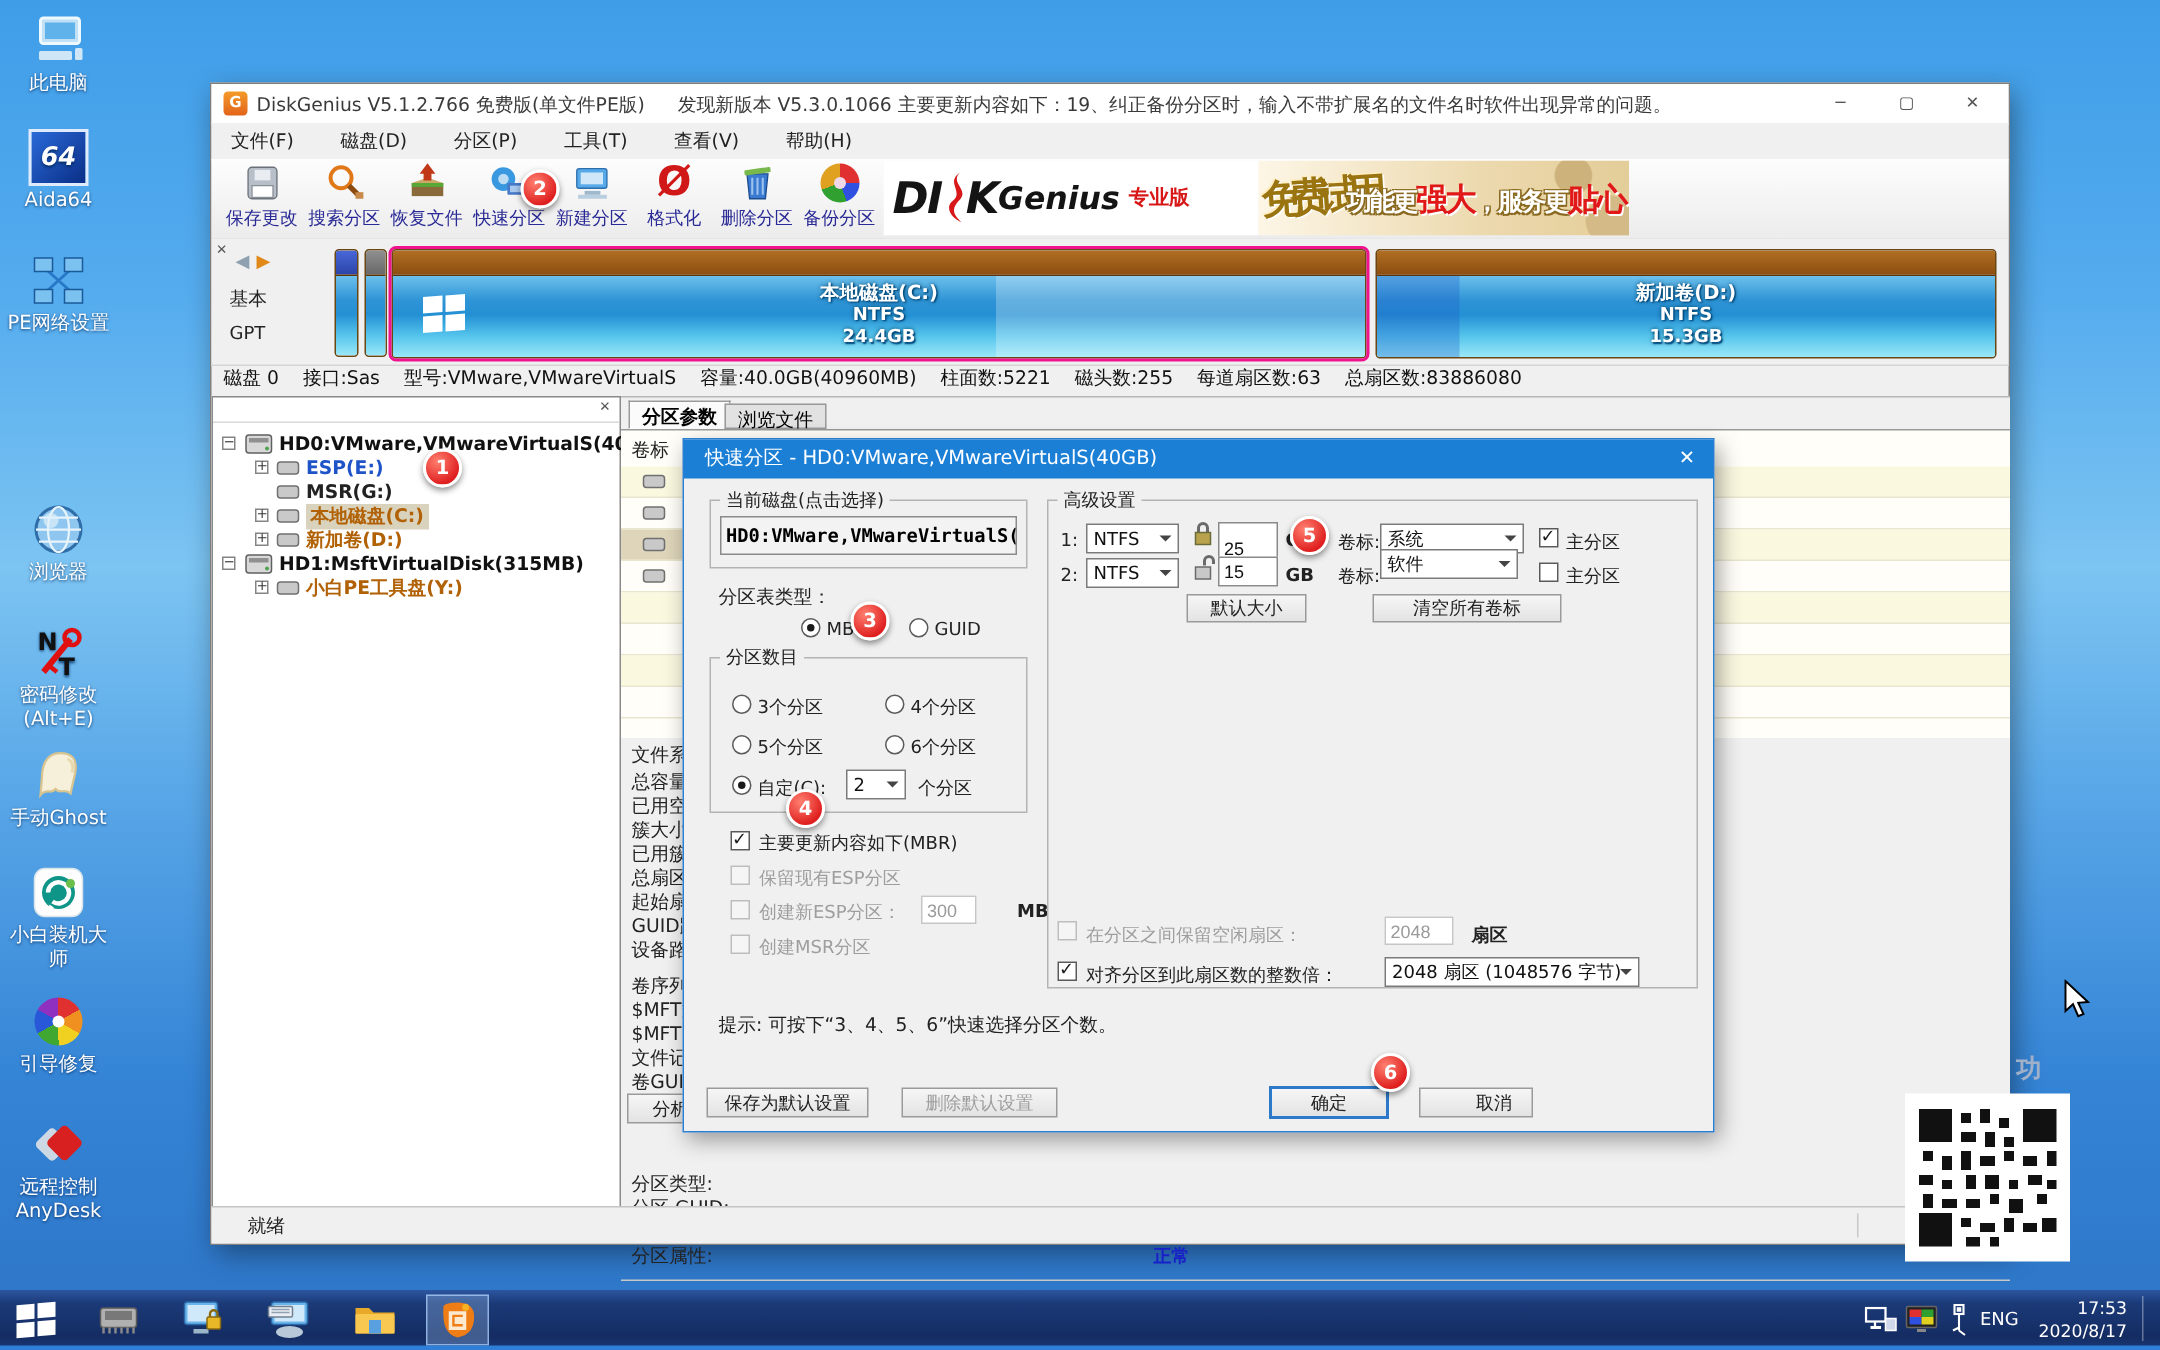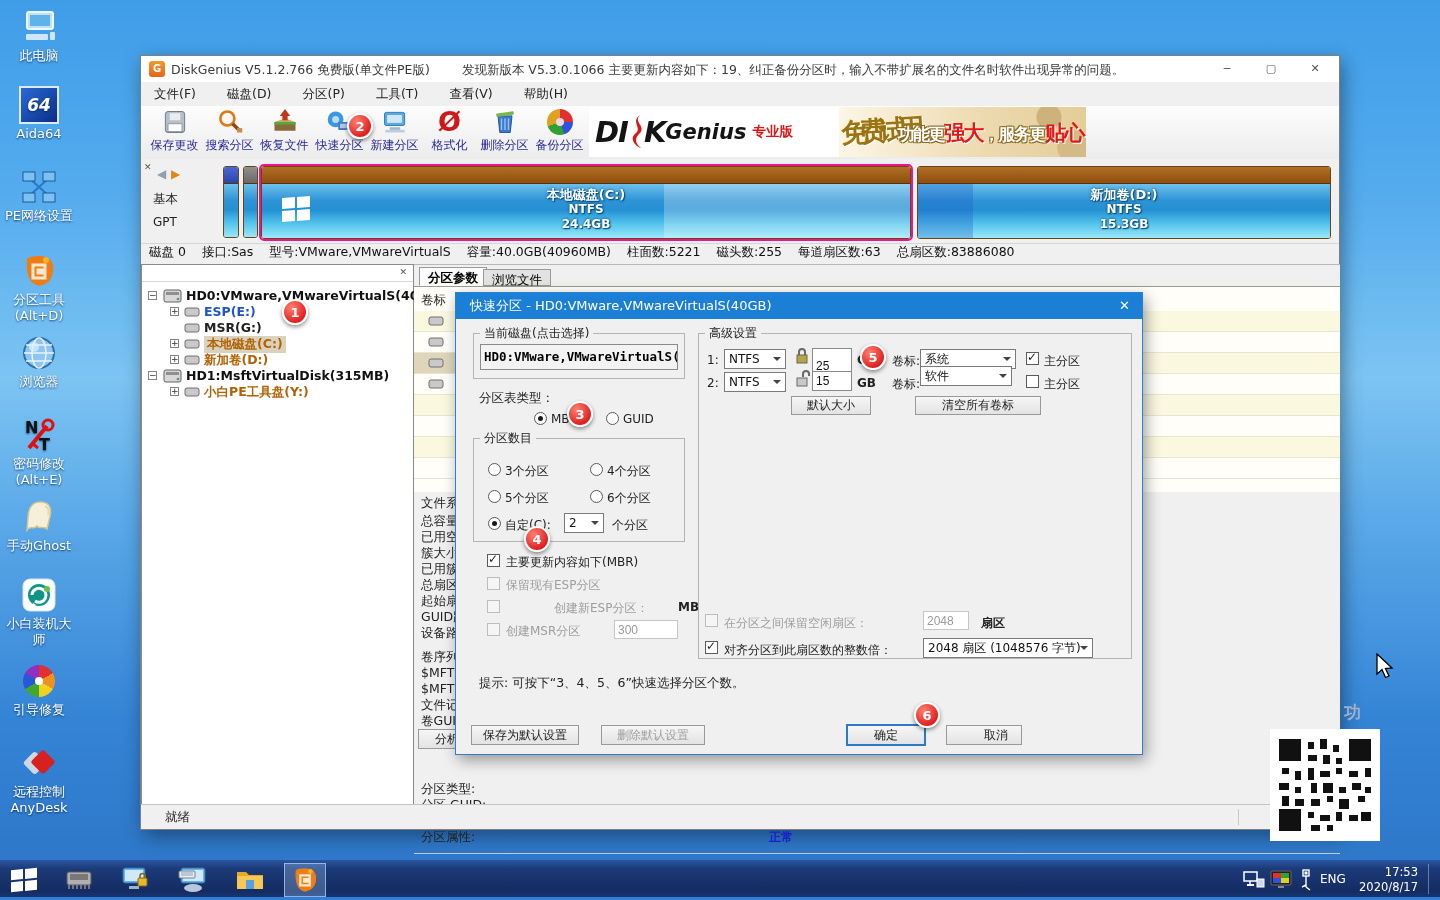--- a/index.html
+++ b/index.html
@@ -140,31 +140,20 @@
       <svg width="36" height="34" viewBox="0 0 36 34">
           <path d="M8 8 L28 26 M28 8 L8 26" stroke="#2878c8" stroke-width="2"></path>
           <rect x="2" y="2" width="12" height="9" fill="#7cc2f0" stroke="#1a5a9a"></rect>
           <rect x="22" y="2" width="12" height="9" fill="#7cc2f0" stroke="#1a5a9a"></rect>
           <rect x="2" y="23" width="12" height="9" fill="#7cc2f0" stroke="#1a5a9a"></rect>
           <rect x="22" y="23" width="12" height="9" fill="#7cc2f0" stroke="#1a5a9a"></rect>
         </svg>
     </div>
     <div>PE网络设置</div>
   </div>
-  <div class="dt-item" style="top:252px">
-    <div class="dt-ico">
-      <svg width="36" height="36" viewBox="0 0 36 36">
-          <path d="M6 6 Q4 30 18 33 Q34 30 32 12 Q30 3 18 3 Q8 3 6 6Z" fill="#ef7d16"></path>
-          <circle cx="25" cy="7" r="3" fill="#f6b223"></circle>
-          <path d="M12 12 H24 V17 H17 V20 H24 V25 H12 Z" fill="none" stroke="#fde9cf" stroke-width="3"></path>
-        </svg>
-    </div>
-    <div>分区工具</div>
-    <div>(Alt+D)</div>
-  </div>
   <div class="dt-item" style="top:334px">
     <div class="dt-ico">
       <svg width="36" height="36" viewBox="0 0 36 36">
           <circle cx="18" cy="18" r="15" fill="#8ec6ef" stroke="#2f6ea8" stroke-width="2"></circle>
           <ellipse cx="18" cy="18" rx="7" ry="15" fill="none" stroke="#e8f4fc" stroke-width="1.5"></ellipse>
           <path d="M3 18 H33 M5 10 H31 M5 26 H31" stroke="#e8f4fc" stroke-width="1.5" fill="none"></path>
           <circle cx="13" cy="12" r="5" fill="#dff0fa" opacity=".7"></circle>
         </svg>
     </div>
     <div>浏览器</div>
@@ -226,21 +215,21 @@
   </div>
 
   <div class="abs" style="left:1344px;top:701px;font-size:17px;font-weight:bold;color:#9fb0c8;z-index:3;">功</div>
 
   <div id="win">
 
     <div class="titlebar">
       <div class="abs" style="left:8px;top:5px;width:16px;height:16px;border-radius:3px;background:linear-gradient(#f49a2a,#e2641a);color:#fff;font-size:10px;font-weight:bold;text-align:center;line-height:16px;">G</div>
       <div class="titletxt">
         <span>DiskGenius V5.1.2.766 免费版(单文件PE版)</span>
-        <span style="margin-left:28px;">发现新版本 V5.3.0.1066 主要更新内容如下：19、纠正备份分区时，输入不带扩展名的文件名时软件出现异常的问题。</span>
+        <span style="margin-left:18px;">发现新版本 V5.3.0.1066 主要更新内容如下：19、纠正备份分区时，输入不带扩展名的文件名时软件出现异常的问题。</span>
       </div>
       <span class="winctl" style="right:96px;">─</span>
       <span class="winctl" style="right:52px;">▢</span>
       <span class="winctl" style="right:8px;">✕</span>
     </div>
 
     <div class="menubar">
       <span class="menu-item">文件(F)</span>
       <span class="menu-item">磁盘(D)</span>
       <span class="menu-item">分区(P)</span>
@@ -546,22 +535,22 @@
       <span class="dlbl" style="left:31px;top:78px;">自定(C):</span>
       <div class="combo" style="left:90px;top:74px;width:40px;height:20px;"><span>2</span><i class="ar"></i></div>
       <span class="dlbl" style="left:138px;top:78px;">个分区</span>
     </div>
 
     <span class="chk on" style="left:31px;top:261px;"></span>
     <span class="dlbl" style="left:50px;top:261px;">主要更新内容如下(MBR)</span>
     <span class="chk dis" style="left:31px;top:284px;"></span>
     <span class="dlbl dis" style="left:50px;top:284px;">保留现有ESP分区</span>
     <span class="chk dis" style="left:31px;top:307px;"></span>
-    <span class="dlbl dis" style="left:50px;top:307px;margin-left:48px;">创建新ESP分区：</span>
-    <input class="tin dis" style="left: 158px; top: 304px; width: 64px; height: 19px; margin-top: 23px;" readonly="" value="300">
+    <span class="dlbl dis" style="left:50px;top:307px;">创建新ESP分区：</span>
+    <input class="tin dis" style="left: 158px; top: 304px; width: 37px; height: 19px;" readonly="" value="300">
     <span class="dlbl" style="left:222px;top:307px;font-weight:bold;">MB</span>
     <span class="chk dis" style="left:31px;top:330px;"></span>
     <span class="dlbl dis" style="left:50px;top:330px;">创建MSR分区</span>
 
     <div class="grp" style="left:242px;top:40px;width:434px;height:326px;">
       <span class="lg">高级设置</span>
 
       <span class="dlbl" style="left:8px;top:19px;">1:</span>
       <div class="combo" style="left:25px;top:15px;width:62px;height:20px;"><span>NTFS</span><i class="ar"></i></div>
       <svg class="abs" style="left:96px;top:13px;" width="14" height="18" viewBox="0 0 14 18">

